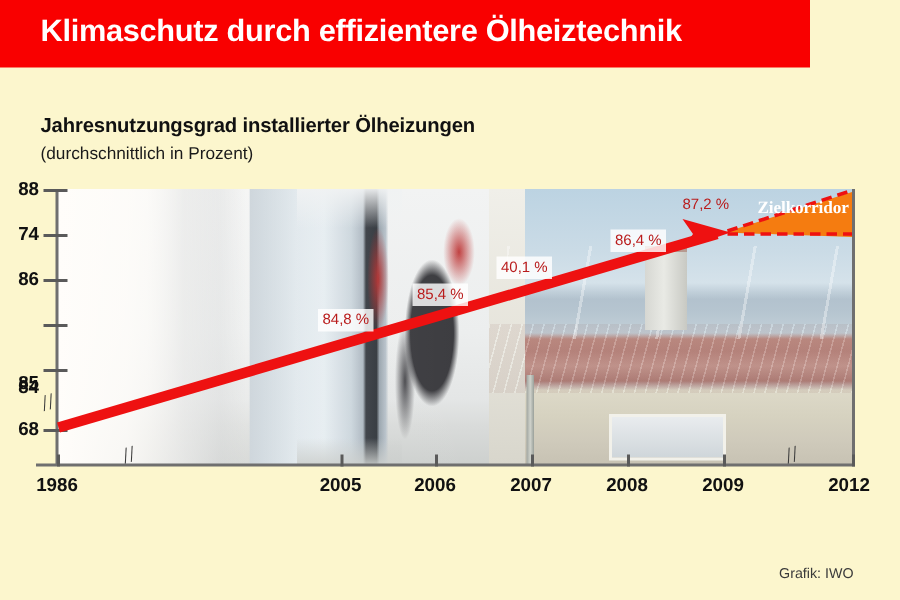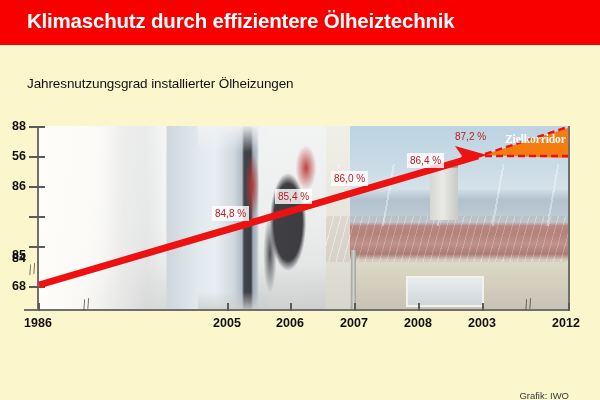--- a/index.html
+++ b/index.html
@@ -14,39 +14,39 @@
     background: #fcf6cd;
     overflow: hidden;
     font-family: "Liberation Sans", sans-serif;
     -webkit-font-smoothing: antialiased;
   }
 
   
   #header-bar {
     position: absolute;
     left: 0; top: 0;
-    width: 600px; height: 45px;
+    width: 540px; height: 45px;
     background: #f90000;
   }
   #header-title {
     position: absolute;
     left: 27px; top: 9px;
     font-size: 20.5px;
     font-weight: bold;
     color: #ffffff;
     letter-spacing: -0.2px;
     white-space: nowrap;
   }
 
   
   #chart-title {
     position: absolute;
     left: 27px; top: 76px;
     font-size: 13.5px;
-    font-weight: normal;
+    font-weight: bold;
     color: #111111;
     white-space: nowrap;
     letter-spacing: -0.1px;
   }
   #chart-subtitle {
     position: absolute;
     left: 27px; top: 97px;
     font-size: 11.5px;
     font-weight: normal;
     color: #1a1a1a;
@@ -261,36 +261,37 @@
     font-weight: bold;
     color: #ffffff;
     white-space: nowrap;
     letter-spacing: -0.1px;
     font-family: Liberation Serif, serif;
   }
 
   
   #credit {
     position: absolute;
-    right: 31px; top: 390px;
+    right: 31px; top: 377px;
     font-size: 9.5px;
     color: #3a3a3a;
     white-space: nowrap;
   }
 </style>
 </head>
 <body>
 
 <div id="page">
 
   <div id="header-bar">
     <div id="header-title">Klimaschutz durch effizientere Ölheiztechnik</div>
   </div>
 
   <div id="chart-title">Jahresnutzungsgrad installierter Ölheizungen</div>
+  <div id="chart-subtitle">(durchschnittlich in Prozent)</div>
 
   <div id="plot-area">
     <div class="photo" id="photo-boiler"></div>
     <div id="tank-mask-top"></div>
     <div id="tank-mask-bottom"></div>
     <div class="photo" id="photo-roof"></div>
     <div id="left-gable"></div>
     <div id="roof-tiles"></div>
     <div id="solar-frames"></div>
     <div id="chimney"></div>
@@ -303,62 +304,62 @@
   <div id="axis-x"></div>
 
   <div class="y-tick" style="top:126px"></div>
   <div class="y-tick" style="top:156px"></div>
   <div class="y-tick" style="top:186px"></div>
   <div class="y-tick" style="top:216px"></div>
   <div class="y-tick" style="top:246px"></div>
   <div class="y-tick" style="top:286px"></div>
 
   <div class="y-label" style="top:119px;left:0;">88</div>
-  <div class="y-label" style="top:149px;left:0;">56</div>
+  <div class="y-label" style="top:149px;left:0;">74</div>
   <div class="y-label" style="top:179px;left:0;">86</div>
   <div class="y-label" style="top:209px;left:0;margin-top:39px;">85</div>
   <div class="y-label" style="top:239px;left:0;margin-top:12px;">84</div>
   <div class="y-label" style="top:279px;left:0;">68</div>
 
   <div class="break-mark" style="left:28px;top:262px;">//</div>
 
   <div class="x-tick" style="left:38px"></div>
   <div class="x-tick" style="left:227px"></div>
   <div class="x-tick" style="left:290px"></div>
   <div class="x-tick" style="left:354px"></div>
   <div class="x-tick" style="left:418px"></div>
   <div class="x-tick" style="left:482px"></div>
   <div class="x-tick" style="left:568px"></div>
 
   <div class="x-label" style="left:38px">1986</div>
   <div class="x-label" style="left:227px">2005</div>
   <div class="x-label" style="left:290px">2006</div>
   <div class="x-label" style="left:354px">2007</div>
   <div class="x-label" style="left:418px">2008</div>
-  <div class="x-label" style="left:482px">2003</div>
+  <div class="x-label" style="left:482px">2009</div>
   <div class="x-label" style="left:566px">2012</div>
 
   <div class="break-mark" style="left:82px;top:297px;">//</div>
   <div class="break-mark" style="left:524px;top:297px;">//</div>
 
   <svg id="trend-svg" viewBox="0 0 600 400">
 
     <polygon points="483,155 568,128 568,158" fill="#f57c10"></polygon>
 
     <line x1="485" y1="154" x2="568" y2="127" stroke="#ee1111" stroke-width="2.4" stroke-dasharray="7,4"></line>
     <line x1="485" y1="156" x2="568" y2="156" stroke="#ee1111" stroke-width="2.4" stroke-dasharray="7,4"></line>
 
     <line x1="39" y1="285" x2="478" y2="156" stroke="#ee1111" stroke-width="7" stroke-linecap="butt"></line>
 
     <polygon points="487,155 455,146 462,156 455,166" fill="#ee1111"></polygon>
   </svg>
 
   <div class="value-label" style="left:212px;top:206px;text-align:right;">84,8 %</div>
   <div class="value-label" style="left:275px;top:189px;">85,4 %</div>
-  <div class="value-label" style="left:331px;top:171px;">86,0 %</div>
+  <div class="value-label" style="left:331px;top:171px;">40,1 %</div>
   <div class="value-label" style="left:391px;top:153px;margin-left:16px;">86,4 %</div>
   <div class="value-label no-bg" style="left:452px;top:129px;">87,2 %</div>
 
   <div id="zielkorridor-label">Zielkorridor</div>
 
   <div id="credit">Grafik: IWO</div>
 
 </div>
 
 </body></html>

